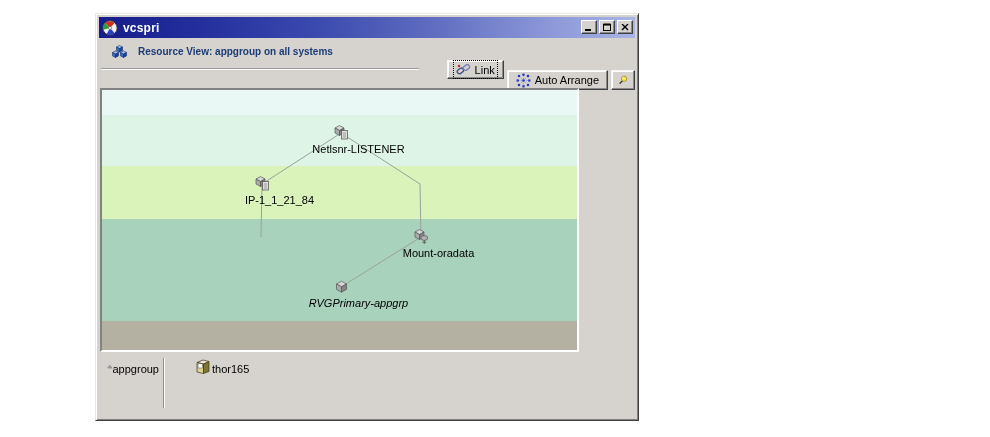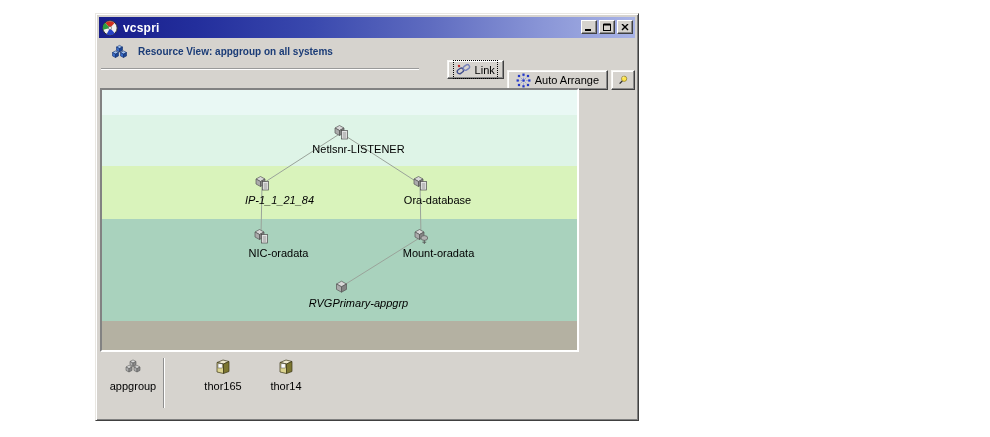--- a/index.html
+++ b/index.html
@@ -25,21 +25,21 @@
     display:flex;align-items:center;gap:4px;padding:0 6px;font-size:11px;color:#000;margin-top:11px;}
   .tbtn .inner{display:flex;align-items:center;gap:4px;padding:1px 2px;}
   .tbtn.focused .inner{outline:1px dotted #000;}
   .canvas{position:absolute;left:1px;top:50px;width:479px;height:264px;box-sizing:border-box;
     border:2px solid;border-color:#828282 #ffffff #ffffff #828282;background:#cfe9dc;}
   .canvas-inner{position:relative;width:475px;height:260px;overflow:hidden;}
   .edges-svg{position:absolute;left:0;top:0;}
   .gnode{position:absolute;width:140px;display:flex;flex-direction:column;align-items:center;}
   .nlabel{font-size:11px;color:#000;margin-top:2px;white-space:nowrap;padding-left:35px;}
   .footer{position:absolute;left:0;top:316px;width:482px;height:63px;}
-  .fitem{position:absolute;display:flex;flex-direction:column;align-items:center;}
+  .fitem{position:absolute;display:flex;flex-direction:row;align-items:center;}
   .fitem .flabel{font-size:11px;color:#000;margin-top:4px;white-space:nowrap;}
   .fdivider{position:absolute;left:64px;top:4px;height:50px;width:0;
     border-left:1px solid #8f8f8f;border-right:1px solid #ffffff;}
 </style>
 </head>
 <body>
 
 <div class="window">
 
   <div class="titlebar">
@@ -165,70 +165,38 @@
             <rect x="8.5" y="6.5" width="6" height="8.5" fill="#e3e3e3" stroke="#4a4a4a" stroke-width="0.7"></rect>
             <g stroke="#777" stroke-width="0.7">
                 <line x1="9.8" y1="9" x2="13.2" y2="9"></line>
                 <line x1="9.8" y1="11" x2="13.2" y2="11"></line>
                 <line x1="9.8" y1="13" x2="13.2" y2="13"></line>
               </g>
           </svg>
           <span class="nlabel">Netlsnr-LISTENER</span>
         </div>
 
-        <div class="gnode" style="left: 90px; top: 85px; font-style: italic;">
+        <div class="gnode" style="left: 90px; top: 85px;">
           <svg width="17" height="17" viewBox="0 0 17 17">
             <g stroke="#565656" stroke-width="0.7" stroke-linejoin="round">
               <polygon points="2,4 6.5,1.5 11,4 6.5,6.5" fill="#d8d8d8"></polygon>
               <polygon points="2,4 6.5,6.5 6.5,11.5 2,9" fill="#ababab"></polygon>
               <polygon points="11,4 6.5,6.5 6.5,11.5 11,9" fill="#848484"></polygon>
             </g>
             <rect x="8.5" y="6.5" width="6" height="8.5" fill="#e3e3e3" stroke="#4a4a4a" stroke-width="0.7"></rect>
             <g stroke="#777" stroke-width="0.7">
                 <line x1="9.8" y1="9" x2="13.2" y2="9"></line>
                 <line x1="9.8" y1="11" x2="13.2" y2="11"></line>
                 <line x1="9.8" y1="13" x2="13.2" y2="13"></line>
               </g>
           </svg>
           <span class="nlabel">IP-1_1_21_84</span>
         </div>
 
-        <div class="gnode" style="left: 248px; top: 85px;">
-          <svg width="17" height="17" viewBox="0 0 17 17">
-            <g stroke="#565656" stroke-width="0.7" stroke-linejoin="round">
-              <polygon points="2,4 6.5,1.5 11,4 6.5,6.5" fill="#d8d8d8"></polygon>
-              <polygon points="2,4 6.5,6.5 6.5,11.5 2,9" fill="#ababab"></polygon>
-              <polygon points="11,4 6.5,6.5 6.5,11.5 11,9" fill="#848484"></polygon>
-            </g>
-            <rect x="8.5" y="6.5" width="6" height="8.5" fill="#e3e3e3" stroke="#4a4a4a" stroke-width="0.7"></rect>
-            <g stroke="#777" stroke-width="0.7">
-                <line x1="9.8" y1="9" x2="13.2" y2="9"></line>
-                <line x1="9.8" y1="11" x2="13.2" y2="11"></line>
-                <line x1="9.8" y1="13" x2="13.2" y2="13"></line>
-              </g>
-          </svg>
-          <span class="nlabel">Ora-database</span>
-        </div>
-
-        <div class="gnode" style="left: 89px; top: 138px;">
-          <svg width="17" height="17" viewBox="0 0 17 17">
-            <g stroke="#565656" stroke-width="0.7" stroke-linejoin="round">
-              <polygon points="2,4 6.5,1.5 11,4 6.5,6.5" fill="#d8d8d8"></polygon>
-              <polygon points="2,4 6.5,6.5 6.5,11.5 2,9" fill="#ababab"></polygon>
-              <polygon points="11,4 6.5,6.5 6.5,11.5 11,9" fill="#848484"></polygon>
-            </g>
-            <rect x="8.5" y="6.5" width="6" height="8.5" fill="#e3e3e3" stroke="#4a4a4a" stroke-width="0.7"></rect>
-            <g stroke="#777" stroke-width="0.7">
-                <line x1="9.8" y1="9" x2="13.2" y2="9"></line>
-                <line x1="9.8" y1="11" x2="13.2" y2="11"></line>
-                <line x1="9.8" y1="13" x2="13.2" y2="13"></line>
-              </g>
-          </svg>
-          <span class="nlabel">NIC-oradata</span>
-        </div>
+
 
         <div class="gnode" style="left: 249px; top: 138px;">
           <svg width="17" height="17" viewBox="0 0 17 17">
             <g stroke="#565656" stroke-width="0.7" stroke-linejoin="round">
               <polygon points="2,4 6.5,1.5 11,4 6.5,6.5" fill="#d8d8d8"></polygon>
               <polygon points="2,4 6.5,6.5 6.5,11.5 2,9" fill="#ababab"></polygon>
               <polygon points="11,4 6.5,6.5 6.5,11.5 11,9" fill="#848484"></polygon>
             </g>
             <ellipse cx="11.3" cy="10" rx="3.4" ry="2.4" fill="#b2b2b2" stroke="#555" stroke-width="0.7"></ellipse>
             <g stroke="#555" stroke-width="0.9">
@@ -277,26 +245,15 @@
           <g stroke="#3c3818" stroke-width="0.7" stroke-linejoin="round">
             <polygon points="3,4.5 9,2 15,3.5 9.5,6" fill="#f0ead0"></polygon>
             <polygon points="3,4.5 9.5,6 9.5,15.5 3,14" fill="#dcd490"></polygon>
             <polygon points="15,3.5 9.5,6 9.5,15.5 15,13.5" fill="#7c7630"></polygon>
           </g>
           <rect x="4" y="5.8" width="4.2" height="4.2" fill="#fdfdfd" stroke="#4a4a4a" stroke-width="0.5"></rect>
         </svg>
         <span class="flabel">thor165</span>
       </div>
 
-      <div class="fitem" style="left:160px;top:4px;width:54px">
-        <svg width="18" height="18" viewBox="0 0 18 18">
-          <g stroke="#3c3818" stroke-width="0.7" stroke-linejoin="round">
-            <polygon points="3,4.5 9,2 15,3.5 9.5,6" fill="#f0ead0"></polygon>
-            <polygon points="3,4.5 9.5,6 9.5,15.5 3,14" fill="#dcd490"></polygon>
-            <polygon points="15,3.5 9.5,6 9.5,15.5 15,13.5" fill="#7c7630"></polygon>
-          </g>
-          <rect x="4" y="5.8" width="4.2" height="4.2" fill="#fdfdfd" stroke="#4a4a4a" stroke-width="0.5"></rect>
-        </svg>
-        <span class="flabel">thor14</span>
-      </div>
     </div>
   </div>
 </div>
 
 </body></html>

